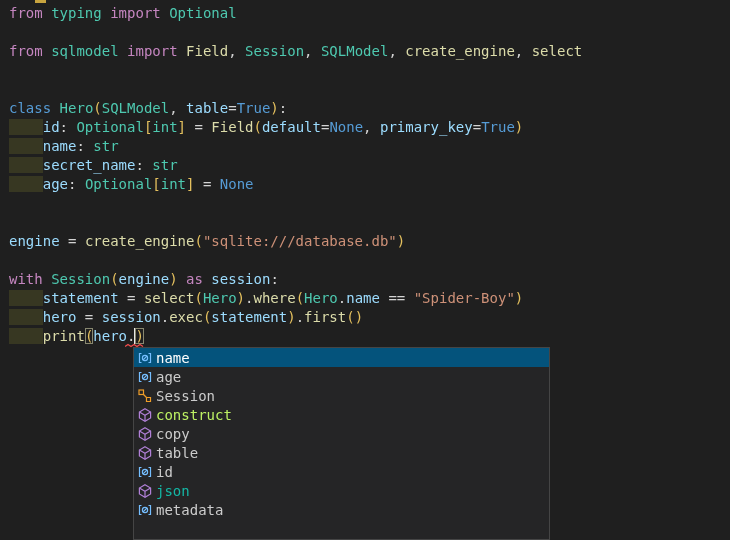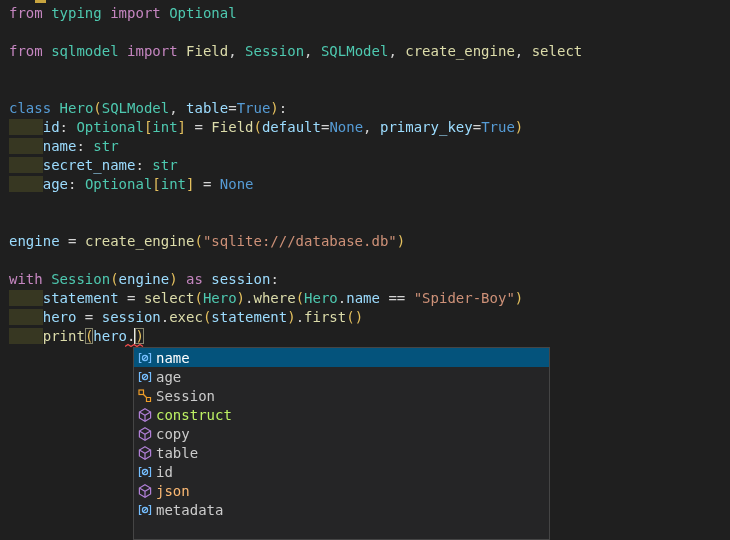--- a/index.html
+++ b/index.html
@@ -114,21 +114,21 @@
         <span class="suggest-icon" style="color: rgb(117, 190, 255);">
           <svg width="16" height="16" viewBox="0 0 16 16" fill="none" stroke="currentColor" stroke-width="1.2">
             <path d="M4.5 3.5h-2v9h2"></path>
             <path d="M11.5 3.5h2v9h-2"></path>
             <circle cx="8" cy="8" r="2.6"></circle>
             <path d="M6.1 9.9L9.9 6.1"></path>
           </svg>
         </span>
         <span class="suggest-label">id</span>
       </div>
-      <div class="suggest-row" style="color: #fdba74;">
+      <div class="suggest-row" style="color: #14b8a6;">
         <span class="suggest-icon" style="color: rgb(177, 128, 215);">
           <svg width="16" height="16" viewBox="0 0 16 16" fill="none" stroke="currentColor" stroke-width="1.2">
             <path d="M8 1.8L13.6 5v6L8 14.2L2.4 11V5z"></path>
             <path d="M2.4 5L8 8.2L13.6 5M8 8.2v6"></path>
           </svg>
         </span>
         <span class="suggest-label">json</span>
       </div>
       <div class="suggest-row" style="color: rgb(204, 204, 204);">
         <span class="suggest-icon" style="color: rgb(117, 190, 255);">

